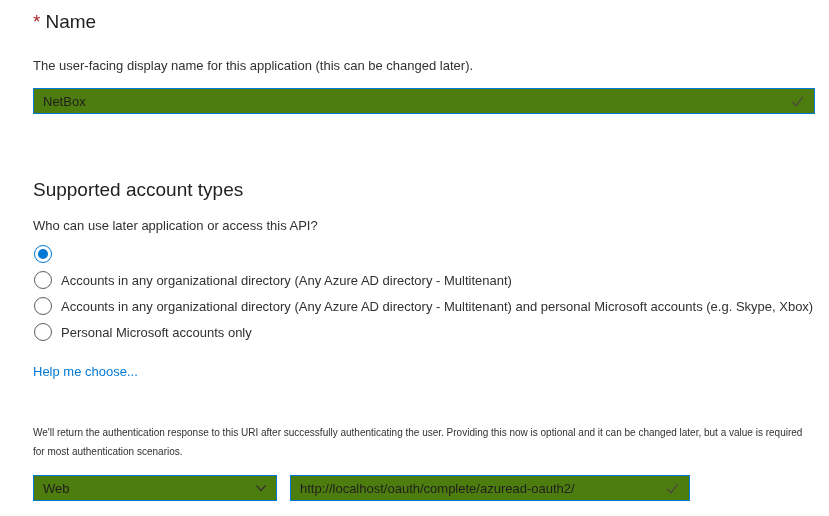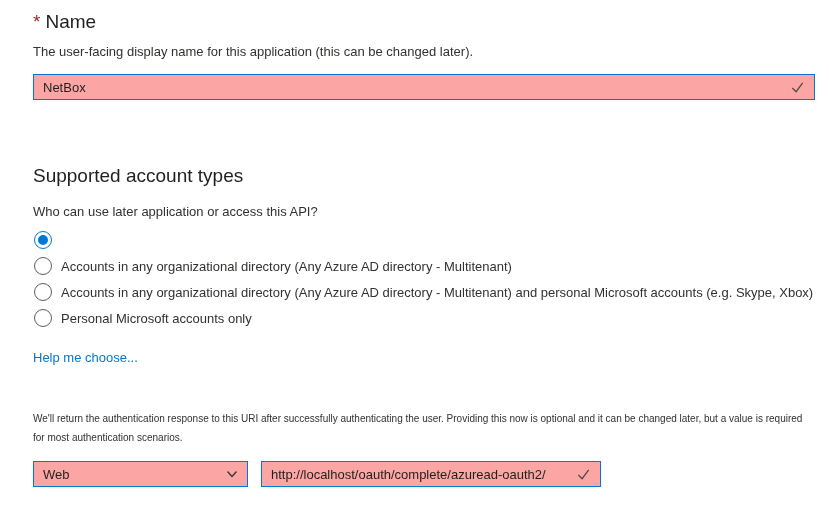--- a/index.html
+++ b/index.html
@@ -19,35 +19,35 @@
       line-height: 23px;
       color: #201f1e;
     }
     .required {
       color: #a4262c;
       margin-right: 5px;
     }
     .desc {
       font-size: 13px;
       line-height: 15px;
-      margin-top: 11px;
+      margin-top: 25px;
       color: #323130;
     }
     .desc-multi {
       font-size: 10px;
       line-height: 19px;
       margin-top: 10px;
       color: #323130;
       max-width: 800px;
     }
 
     .textbox, .selectbox {
       height: 26px;
       border: 1px solid #0078d4;
-      background: #fca5a5;
+      background: #4d7c0f;
       display: flex;
       align-items: center;
       padding: 0 9px;
       font-size: 13px;
       color: #201f1e;
       cursor: text;
     }
     .selectbox { cursor: pointer; }
     .name-input { margin-top: 15px; width: 100%; }
     .box-icon { margin-left: auto; display: flex; align-items: center; }
@@ -98,22 +98,22 @@
       text-decoration: none;
       cursor: pointer;
     }
 
     .redirect-section { margin-top: 43px; }
     .uri-row {
       margin-top: 14px;
       display: flex;
       gap: 13px;
     }
-    .platform-select { width: 215px; }
-    .uri-input { width: 340px; }
+    .platform-select { width: 244px; }
+    .uri-input { width: 400px; }
   </style>
 </head>
 <body>
 
 <div class="page">
 
   <section>
     <h2 class="section-title">
       <span class="required">*</span><span>Name</span>
     </h2>

